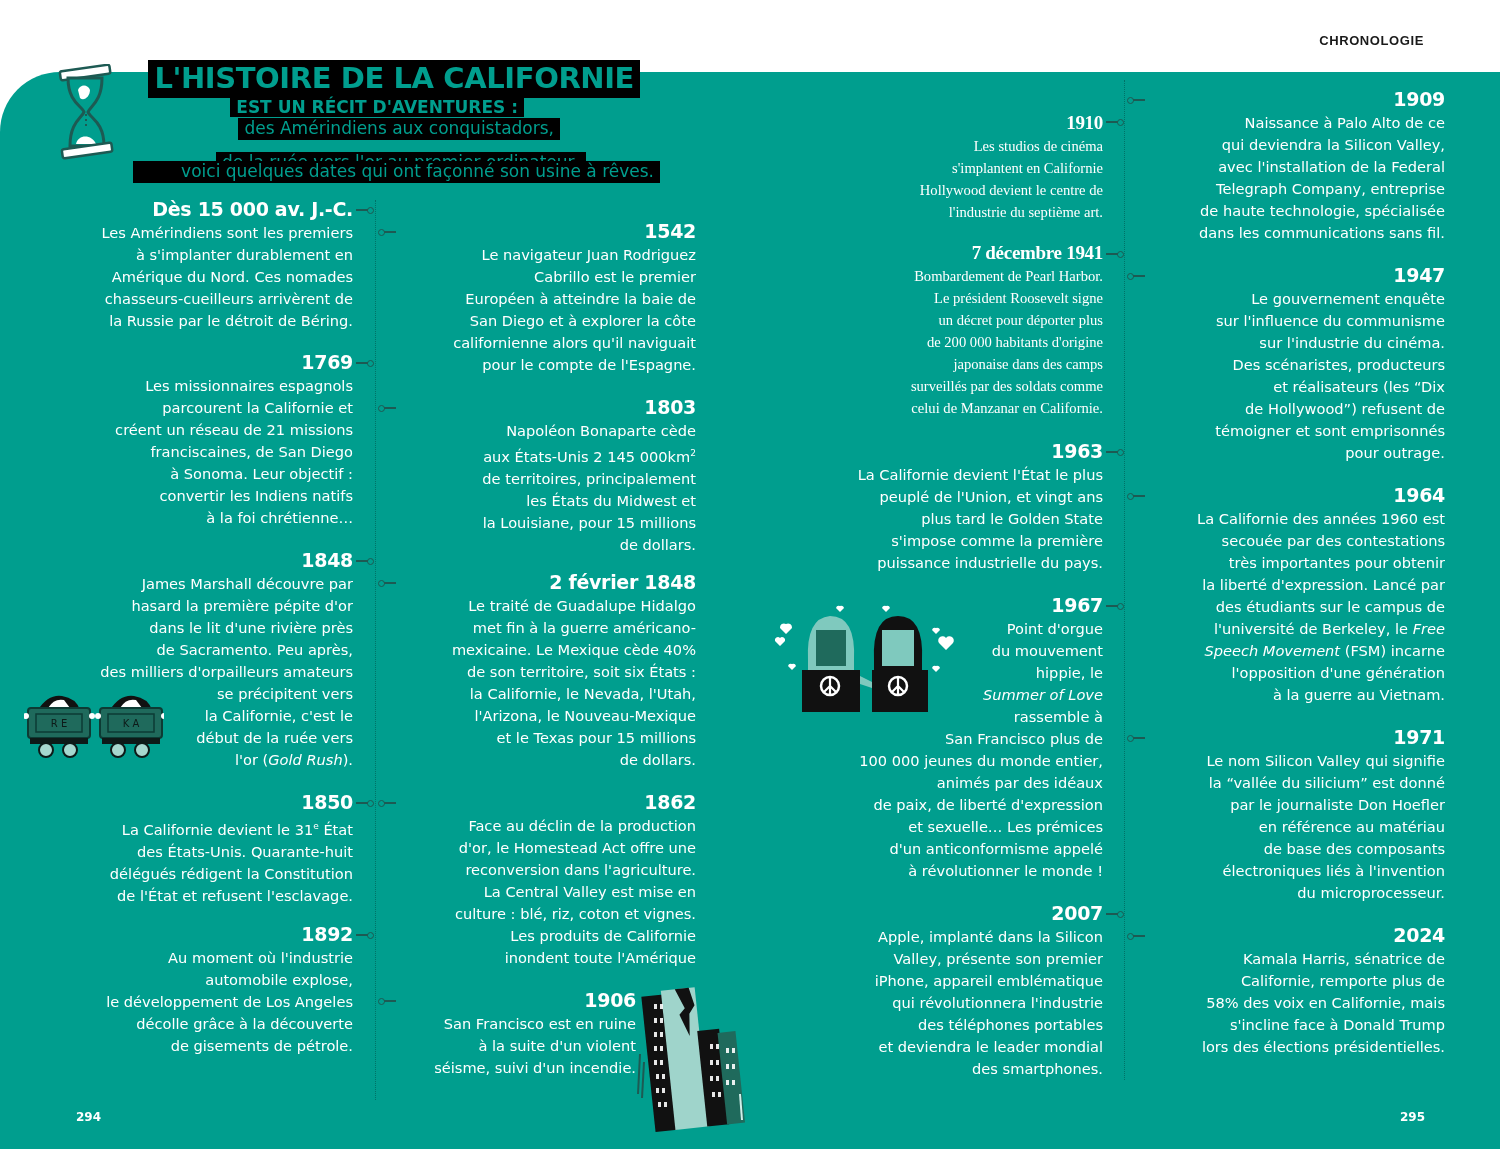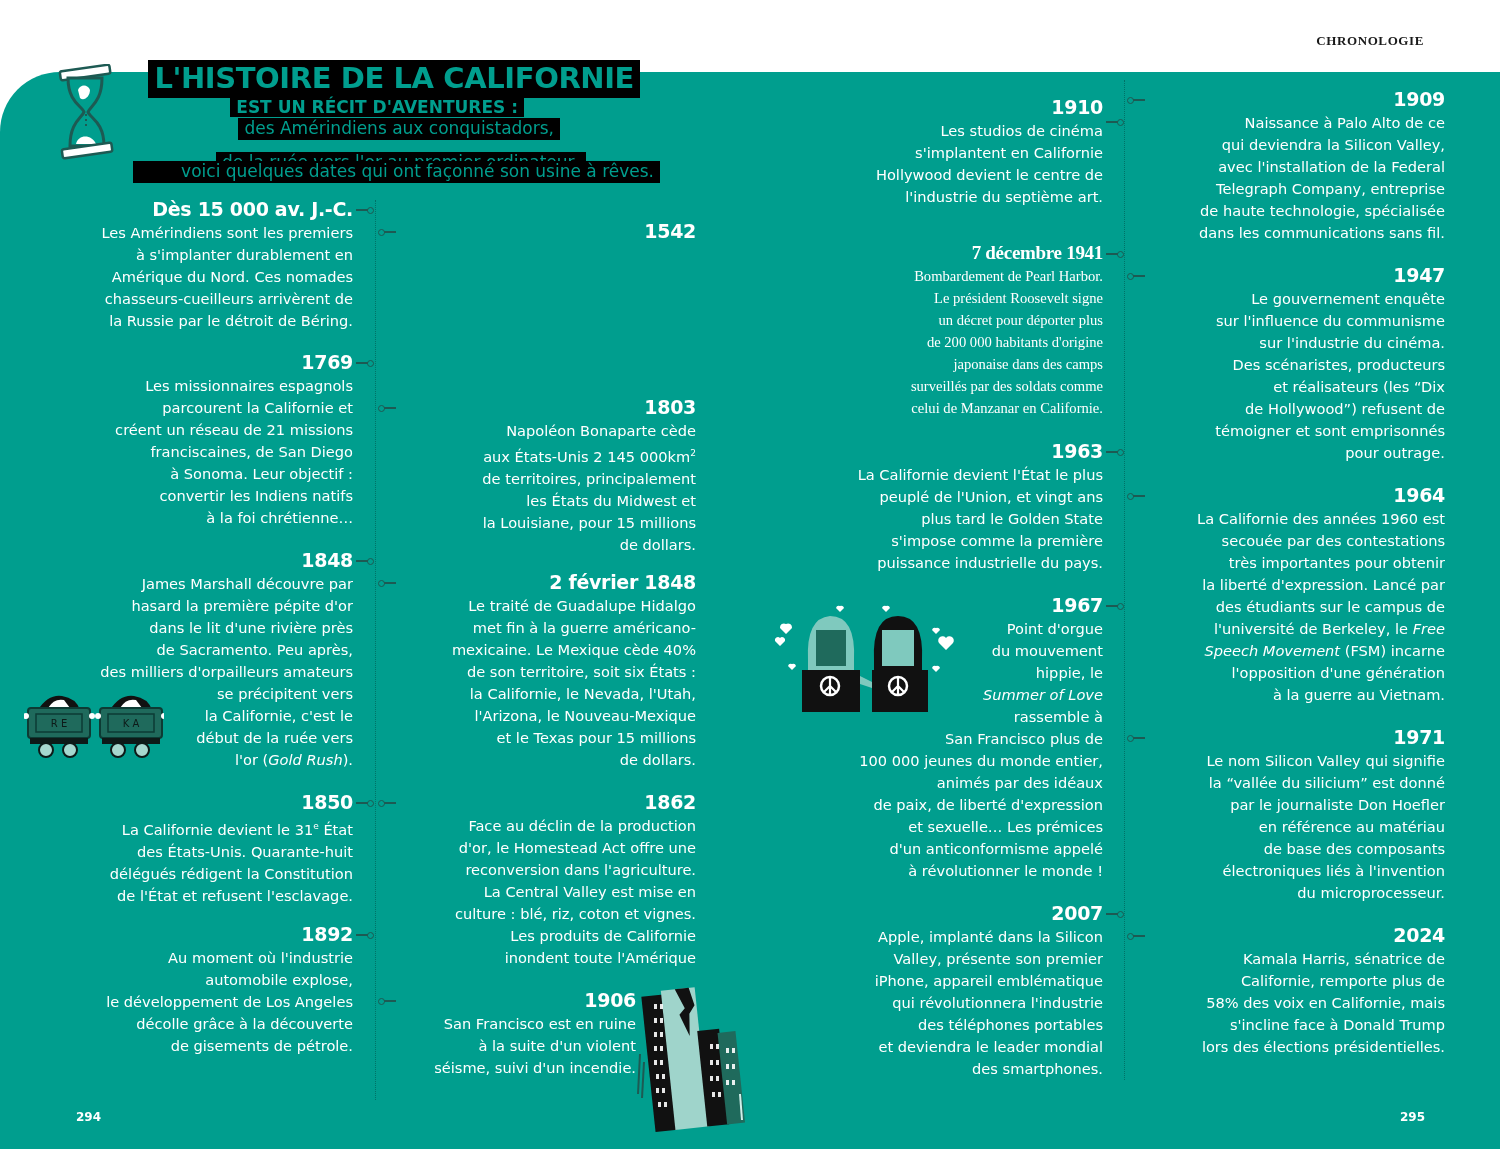--- a/index.html
+++ b/index.html
@@ -5,21 +5,21 @@
   * { box-sizing: border-box; margin: 0; padding: 0; }
   html, body { width: 1500px; height: 1149px; overflow: hidden; background: #ffffff; }
   body { position: relative; font-family: "DejaVu Sans", sans-serif; color: #ffffff; }
 
   .teal-bg {
     position: absolute; left: 0; top: 72px; width: 1500px; height: 1077px;
     background: #009e8e; border-top-left-radius: 60px;
   }
   .section-label {
     position: absolute; right: 76px; top: 33px;
-    font-family: Liberation Serif, serif; font-weight: bold;
+    font-family: Liberation Sans, sans-serif; font-weight: bold;
     font-size: 13px; letter-spacing: 0.6px; color: #1a1a1a;
   }
 
   
   .hourglass { position: absolute; left: 56px; top: 64px; width: 60px; height: 96px; }
   .title-block { position: absolute; left: 0; top: 60px; width: 700px; }
   .hl { position: absolute; background: #000000; color: #009e8e; white-space: nowrap; }
   .hl-title {
     right: 60px; top: 0; height: 38px; padding: 0 6px;
     font-family: "DejaVu Sans", sans-serif; font-weight: bold; font-size: 29px; line-height: 36px;
@@ -135,20 +135,26 @@
 automobile explose,
 le développement de Los Angeles
 décolle grâce à la découverte
 de gisements de pétrole.</div>
 </div>
 <div class="conn l" style="left:356px; top:931px;"></div>
 
 <div class="conn r" style="left:378px; top:228px;"></div>
 <div class="event left" style="left:396px; top:220px; width:300px;">
   <span class="date">1542</span>
+  <div class="desc">Le navigateur Juan Rodriguez
+Cabrillo est le premier
+Européen à atteindre la baie de
+San Diego et à explorer la côte
+californienne alors qu'il naviguait
+pour le compte de l'Espagne.</div>
 </div>
 
 <div class="conn r" style="left:378px; top:404px;"></div>
 <div class="event left" style="left:396px; top:396px; width:300px;">
   <span class="date">1803</span>
   <div class="desc"><span>Napoléon Bonaparte cède
 aux États-Unis 2 145 000km</span><sup style="font-size:9px">2</sup><span>
 de territoires, principalement
 les États du Midwest et
 la Louisiane, pour 15 millions
@@ -181,21 +187,21 @@
 </div>
 
 <div class="conn r" style="left:378px; top:997px;"></div>
 <div class="event left" style="left:396px; top:989px; width:240px;">
   <span class="date">1906</span>
   <div class="desc">San Francisco est en ruine
 à la suite d'un violent
 séisme, suivi d'un incendie.</div>
 </div>
 
-<div class="event right" style="right:397px; top:96px; width:300px;">
+<div class="event right" style="right:397px; top:112px; width:300px;font-family:Liberation Serif, serif;">
   <span class="date">1910</span>
   <div class="desc">Les studios de cinéma
 s'implantent en Californie
 Hollywood devient le centre de
 l'industrie du septième art.</div>
 </div>
 <div class="conn l" style="left:1106px; top:118px;"></div>
 
 <div class="event right" style="right:397px; top:242px; width:300px;font-family:Liberation Serif, serif;">
   <span class="date">7 décembre 1941</span>

